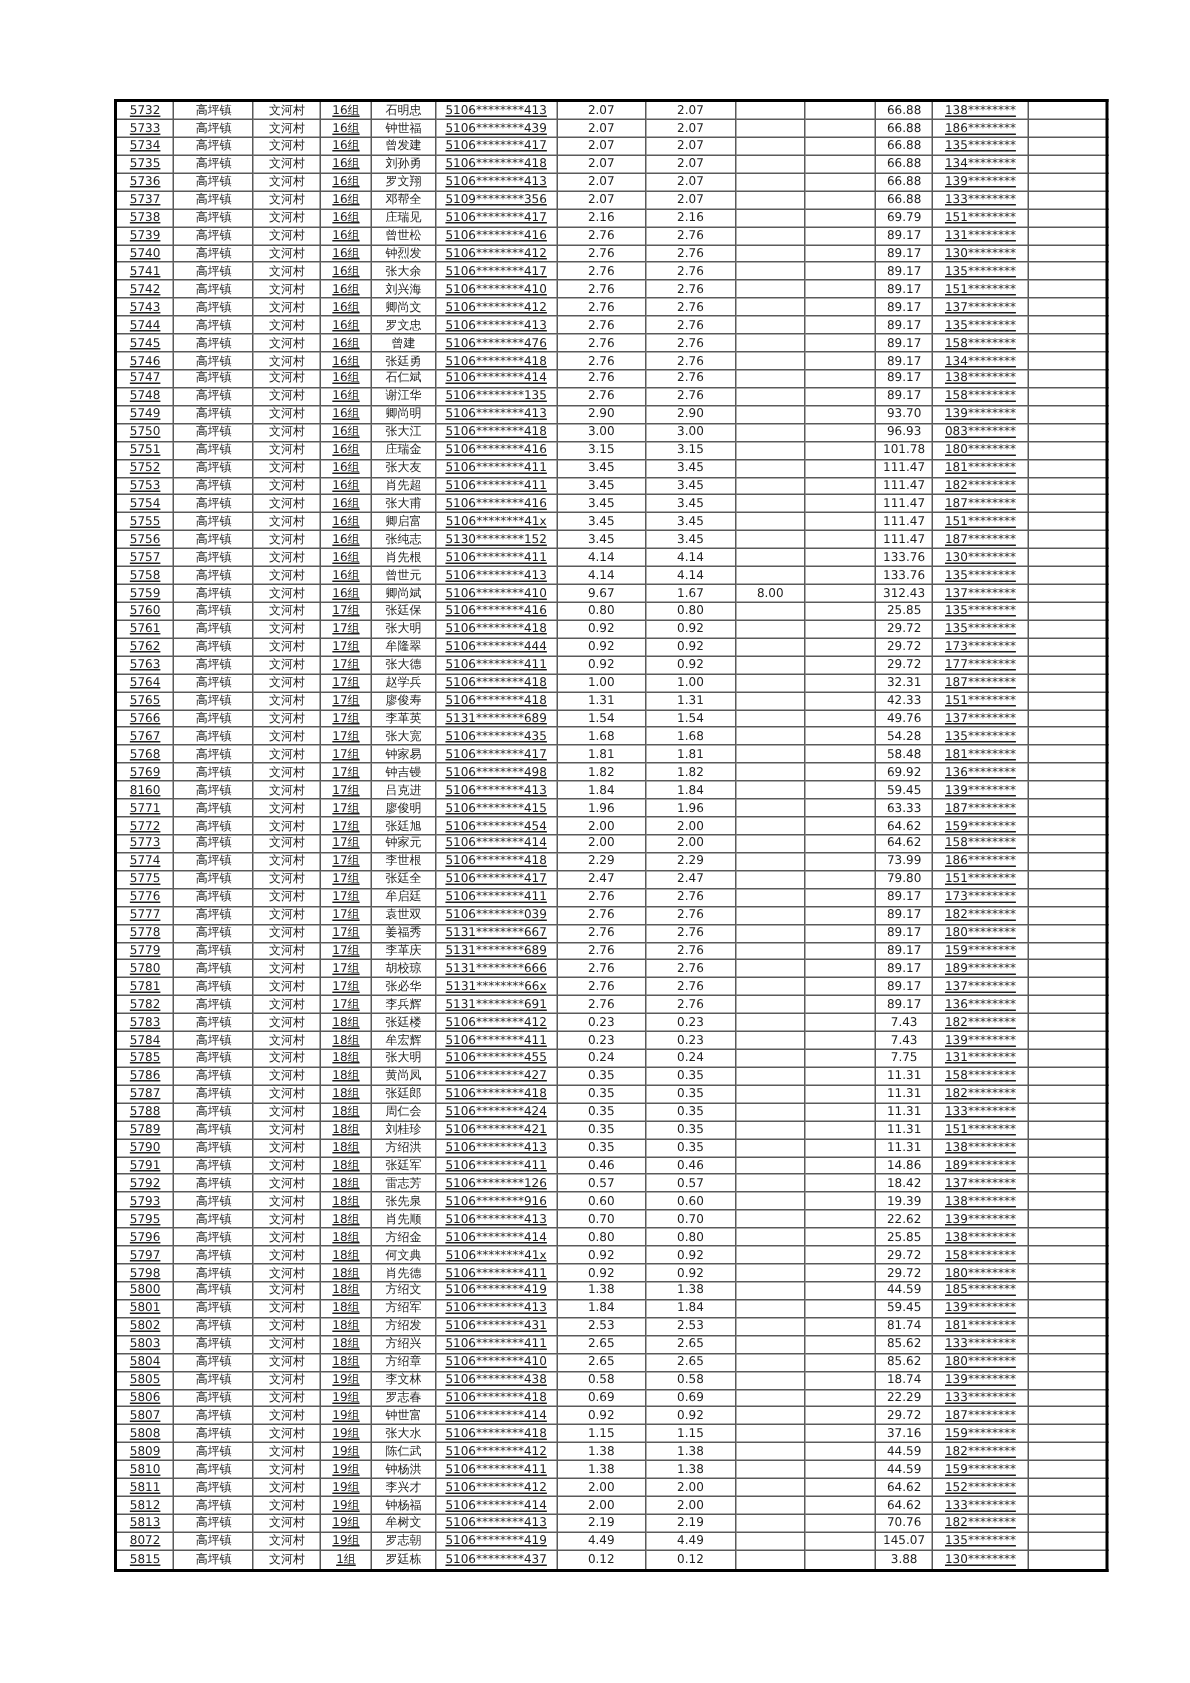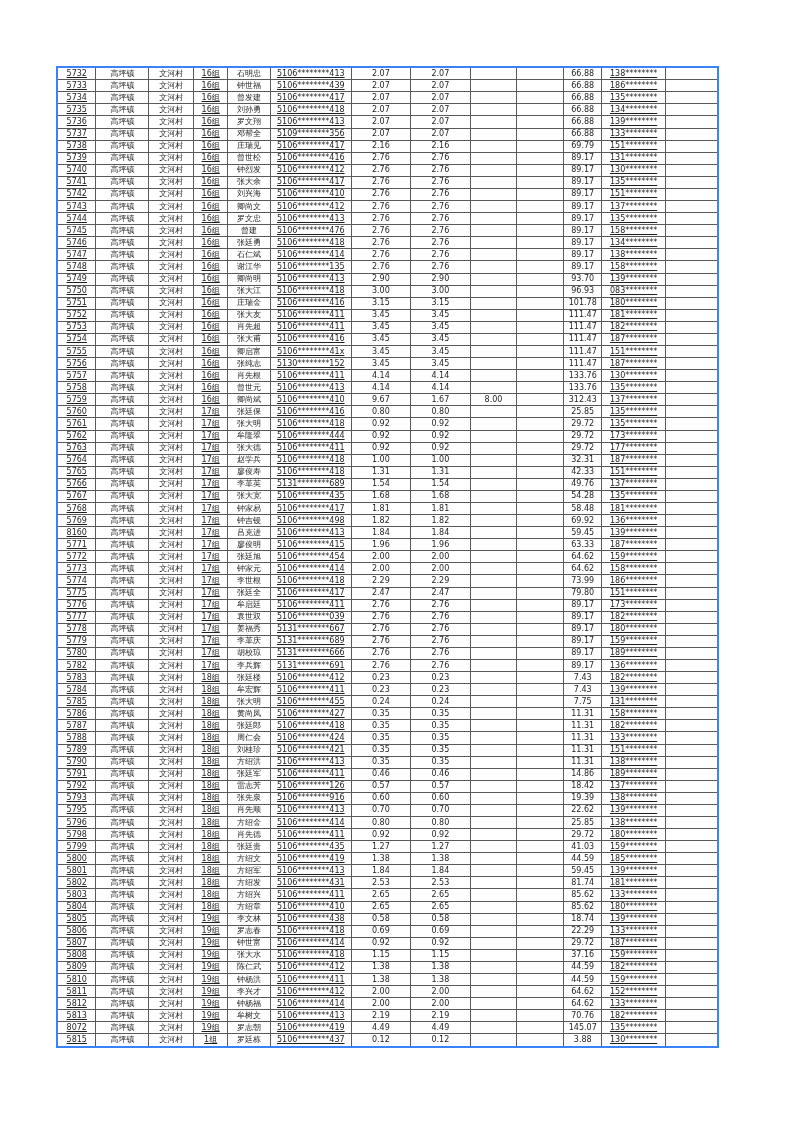--- a/index.html
+++ b/index.html
@@ -4,24 +4,24 @@
 <style>
   html,body { margin:0; padding:0; background:#ffffff; }
   .page {
     position:relative;
     width:793px; height:1122px;
     background:#ffffff;
     overflow:hidden;
     font-family:"DejaVu Sans", sans-serif;
   }
   table.roster {
-    position:absolute; left:56px; top:66px;
+    position:absolute; left:76px; top:66px;
     width:663px; height:982px;
     border-collapse:collapse; table-layout:fixed;
-    border:2px solid #3b82f6;
+    border:2px solid #000000;
     font-size:8px; color:#1f1f1f;
   }
   table.roster td {
     border:1px solid #5a5a5a;
     padding:0 1px;
     text-align:center; vertical-align:middle;
     white-space:nowrap; overflow:hidden;
     line-height:1;
     font-family:"DejaVu Sans", sans-serif;
   }
@@ -790,20 +790,35 @@
           <td class="u">5131********666</td>
           <td>2.76</td>
           <td>2.76</td>
           <td></td>
           <td></td>
           <td>89.17</td>
           <td class="u">189********</td>
           <td></td>
         </tr>
         <tr>
+          <td class="u">5781</td>
+          <td>高坪镇</td>
+          <td>文河村</td>
+          <td class="u">17组</td>
+          <td>张必华</td>
+          <td class="u">5131********66x</td>
+          <td>2.76</td>
+          <td>2.76</td>
+          <td></td>
+          <td></td>
+          <td>89.17</td>
+          <td class="u">137********</td>
+          <td></td>
+        </tr>
+        <tr>
           <td class="u">5782</td>
           <td>高坪镇</td>
           <td>文河村</td>
           <td class="u">17组</td>
           <td>李兵辉</td>
           <td class="u">5131********691</td>
           <td>2.76</td>
           <td>2.76</td>
           <td></td>
           <td></td>
@@ -1000,47 +1015,47 @@
           <td class="u">5106********414</td>
           <td>0.80</td>
           <td>0.80</td>
           <td></td>
           <td></td>
           <td>25.85</td>
           <td class="u">138********</td>
           <td></td>
         </tr>
         <tr>
+          <td class="u">5797</td>
+          <td>高坪镇</td>
+          <td>文河村</td>
+          <td class="u">18组</td>
+          <td>何文典</td>
+          <td class="u">5106********41x</td>
+          <td>0.92</td>
+          <td>0.92</td>
+          <td></td>
+          <td></td>
+          <td>29.72</td>
+          <td class="u">158********</td>
+          <td></td>
+        </tr>
+        <tr>
           <td class="u">5798</td>
           <td>高坪镇</td>
           <td>文河村</td>
           <td class="u">18组</td>
           <td>肖先德</td>
           <td class="u">5106********411</td>
           <td>0.92</td>
           <td>0.92</td>
           <td></td>
           <td></td>
           <td>29.72</td>
           <td class="u">180********</td>
-          <td></td>
-        </tr>
-        <tr>
-          <td class="u">5799</td>
-          <td>高坪镇</td>
-          <td>文河村</td>
-          <td class="u">18组</td>
-          <td>张廷贵</td>
-          <td class="u">5106********435</td>
-          <td>1.27</td>
-          <td>1.27</td>
-          <td></td>
-          <td></td>
-          <td>41.03</td>
-          <td class="u">159********</td>
           <td></td>
         </tr>
         <tr>
           <td class="u">5800</td>
           <td>高坪镇</td>
           <td>文河村</td>
           <td class="u">18组</td>
           <td>方绍文</td>
           <td class="u">5106********419</td>
           <td>1.38</td>

